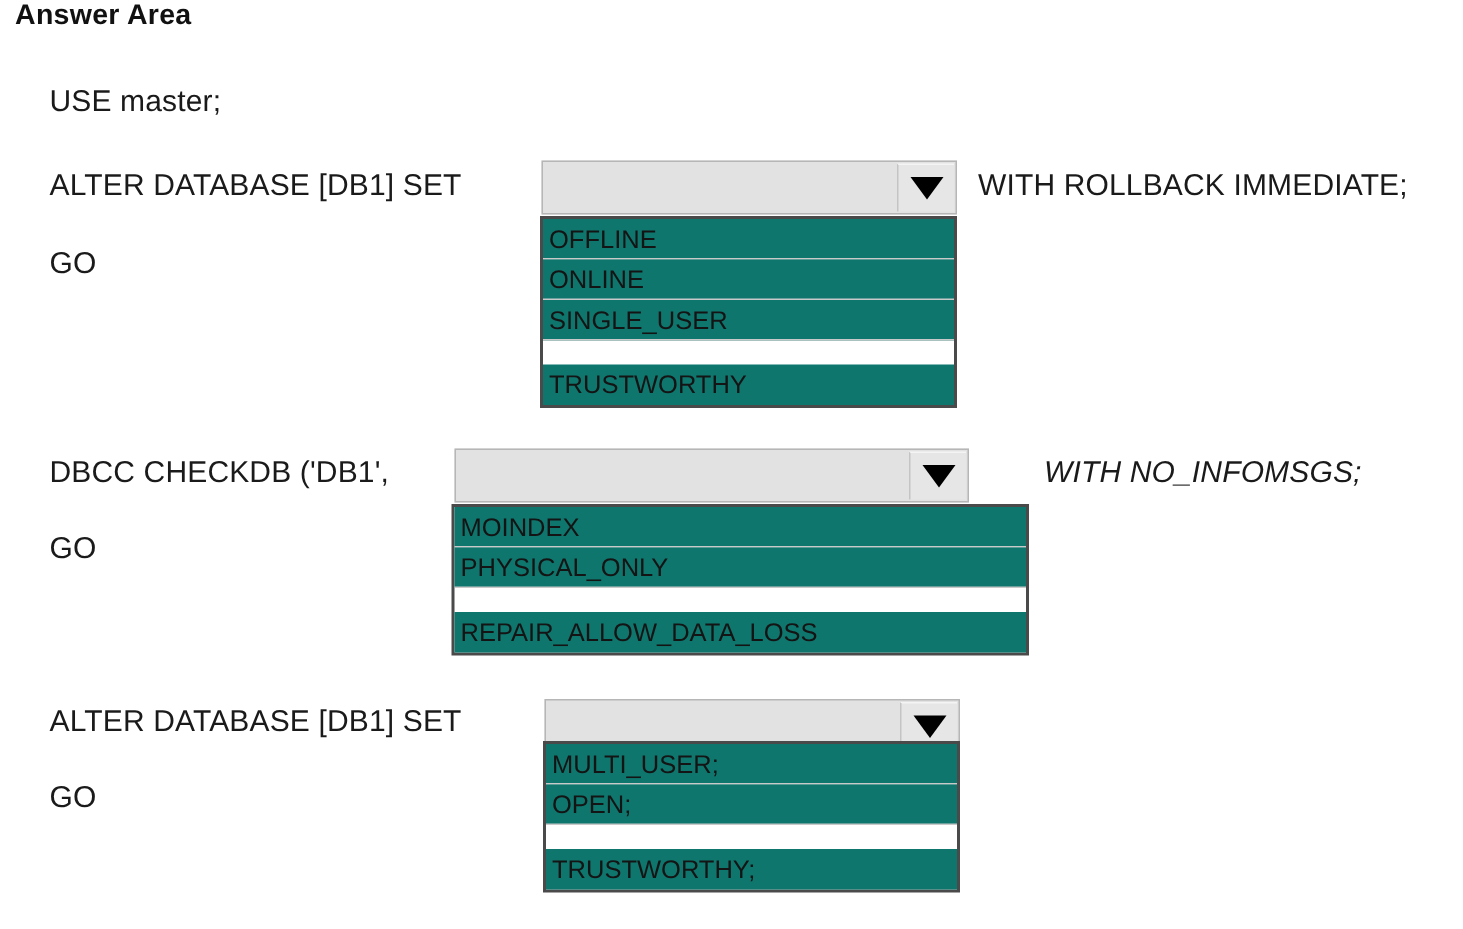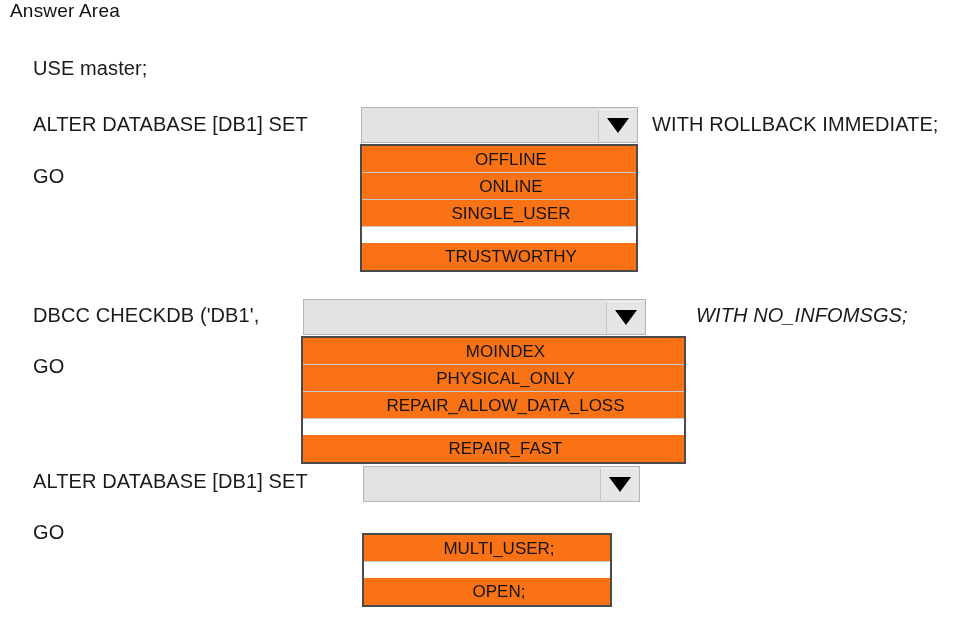--- a/index.html
+++ b/index.html
@@ -14,21 +14,21 @@
     font-family: "Liberation Sans", sans-serif;
     color: #000000;
     overflow: hidden;
   }
 
   .page-title {
     position: absolute;
     left: 10px;
     top: 0px;
     font-size: 19px;
-    font-weight: normal;
+    font-weight: bold;
     letter-spacing: 0.2px;
     color: #111111;
   }
 
   .stmt {
     position: absolute;
     font-size: 20px;
     color: #1a1a1a;
     white-space: nowrap;
     letter-spacing: 0.1px;
@@ -77,29 +77,28 @@
   .droplist {
     position: absolute;
     background: #ffffff;
     border: 2px solid #4a4a4a;
     box-sizing: border-box;
     z-index: 5;
   }
   .droplist-item {
     height: 27px;
     line-height: 27px;
-    padding-left: 24px;
+    padding-left: 4px;
     font-size: 17px;
     color: #141414;
     white-space: nowrap;
     border-bottom: 1px solid #c9c9c9;
     box-sizing: border-box;
     cursor: pointer;
-    background: #f97316;
-    text-align: center;
+    background: #0f766e;
   }
   .droplist-item:last-child {
     border-bottom: none;
     margin-top: 16px;
   }
 </style>
 </head>
 <body>
 
 <div class="page-title">Answer Area</div>
@@ -136,30 +135,30 @@
   <span class="combo-value"></span>
   <span class="combo-arrow-btn">
     <span class="arrow-glyph"></span>
   </span>
 </div>
 
 <div class="droplist" style="left:301px; top:336px; width:385px;">
   <div class="droplist-item">MOINDEX</div>
   <div class="droplist-item">PHYSICAL_ONLY</div>
   <div class="droplist-item">REPAIR_ALLOW_DATA_LOSS</div>
-  <div class="droplist-item">REPAIR_FAST</div>
 </div>
 
 <div class="stmt" style="left:33px; top:470px;">ALTER DATABASE [DB1] SET</div>
 
 <div class="stmt" style="left:33px; top:521px;">GO</div>
 
 <div class="combo" style="left:363px; top:466px; width:277px; height:36px;">
   <span class="combo-value"></span>
   <span class="combo-arrow-btn">
     <span class="arrow-glyph"></span>
   </span>
 </div>
 
-<div class="droplist" style="left:362px; top:533px; width:250px;">
+<div class="droplist" style="left:362px; top:494px; width:278px;">
   <div class="droplist-item">MULTI_USER;</div>
   <div class="droplist-item">OPEN;</div>
+  <div class="droplist-item">TRUSTWORTHY;</div>
 </div>
 
 </body></html>

